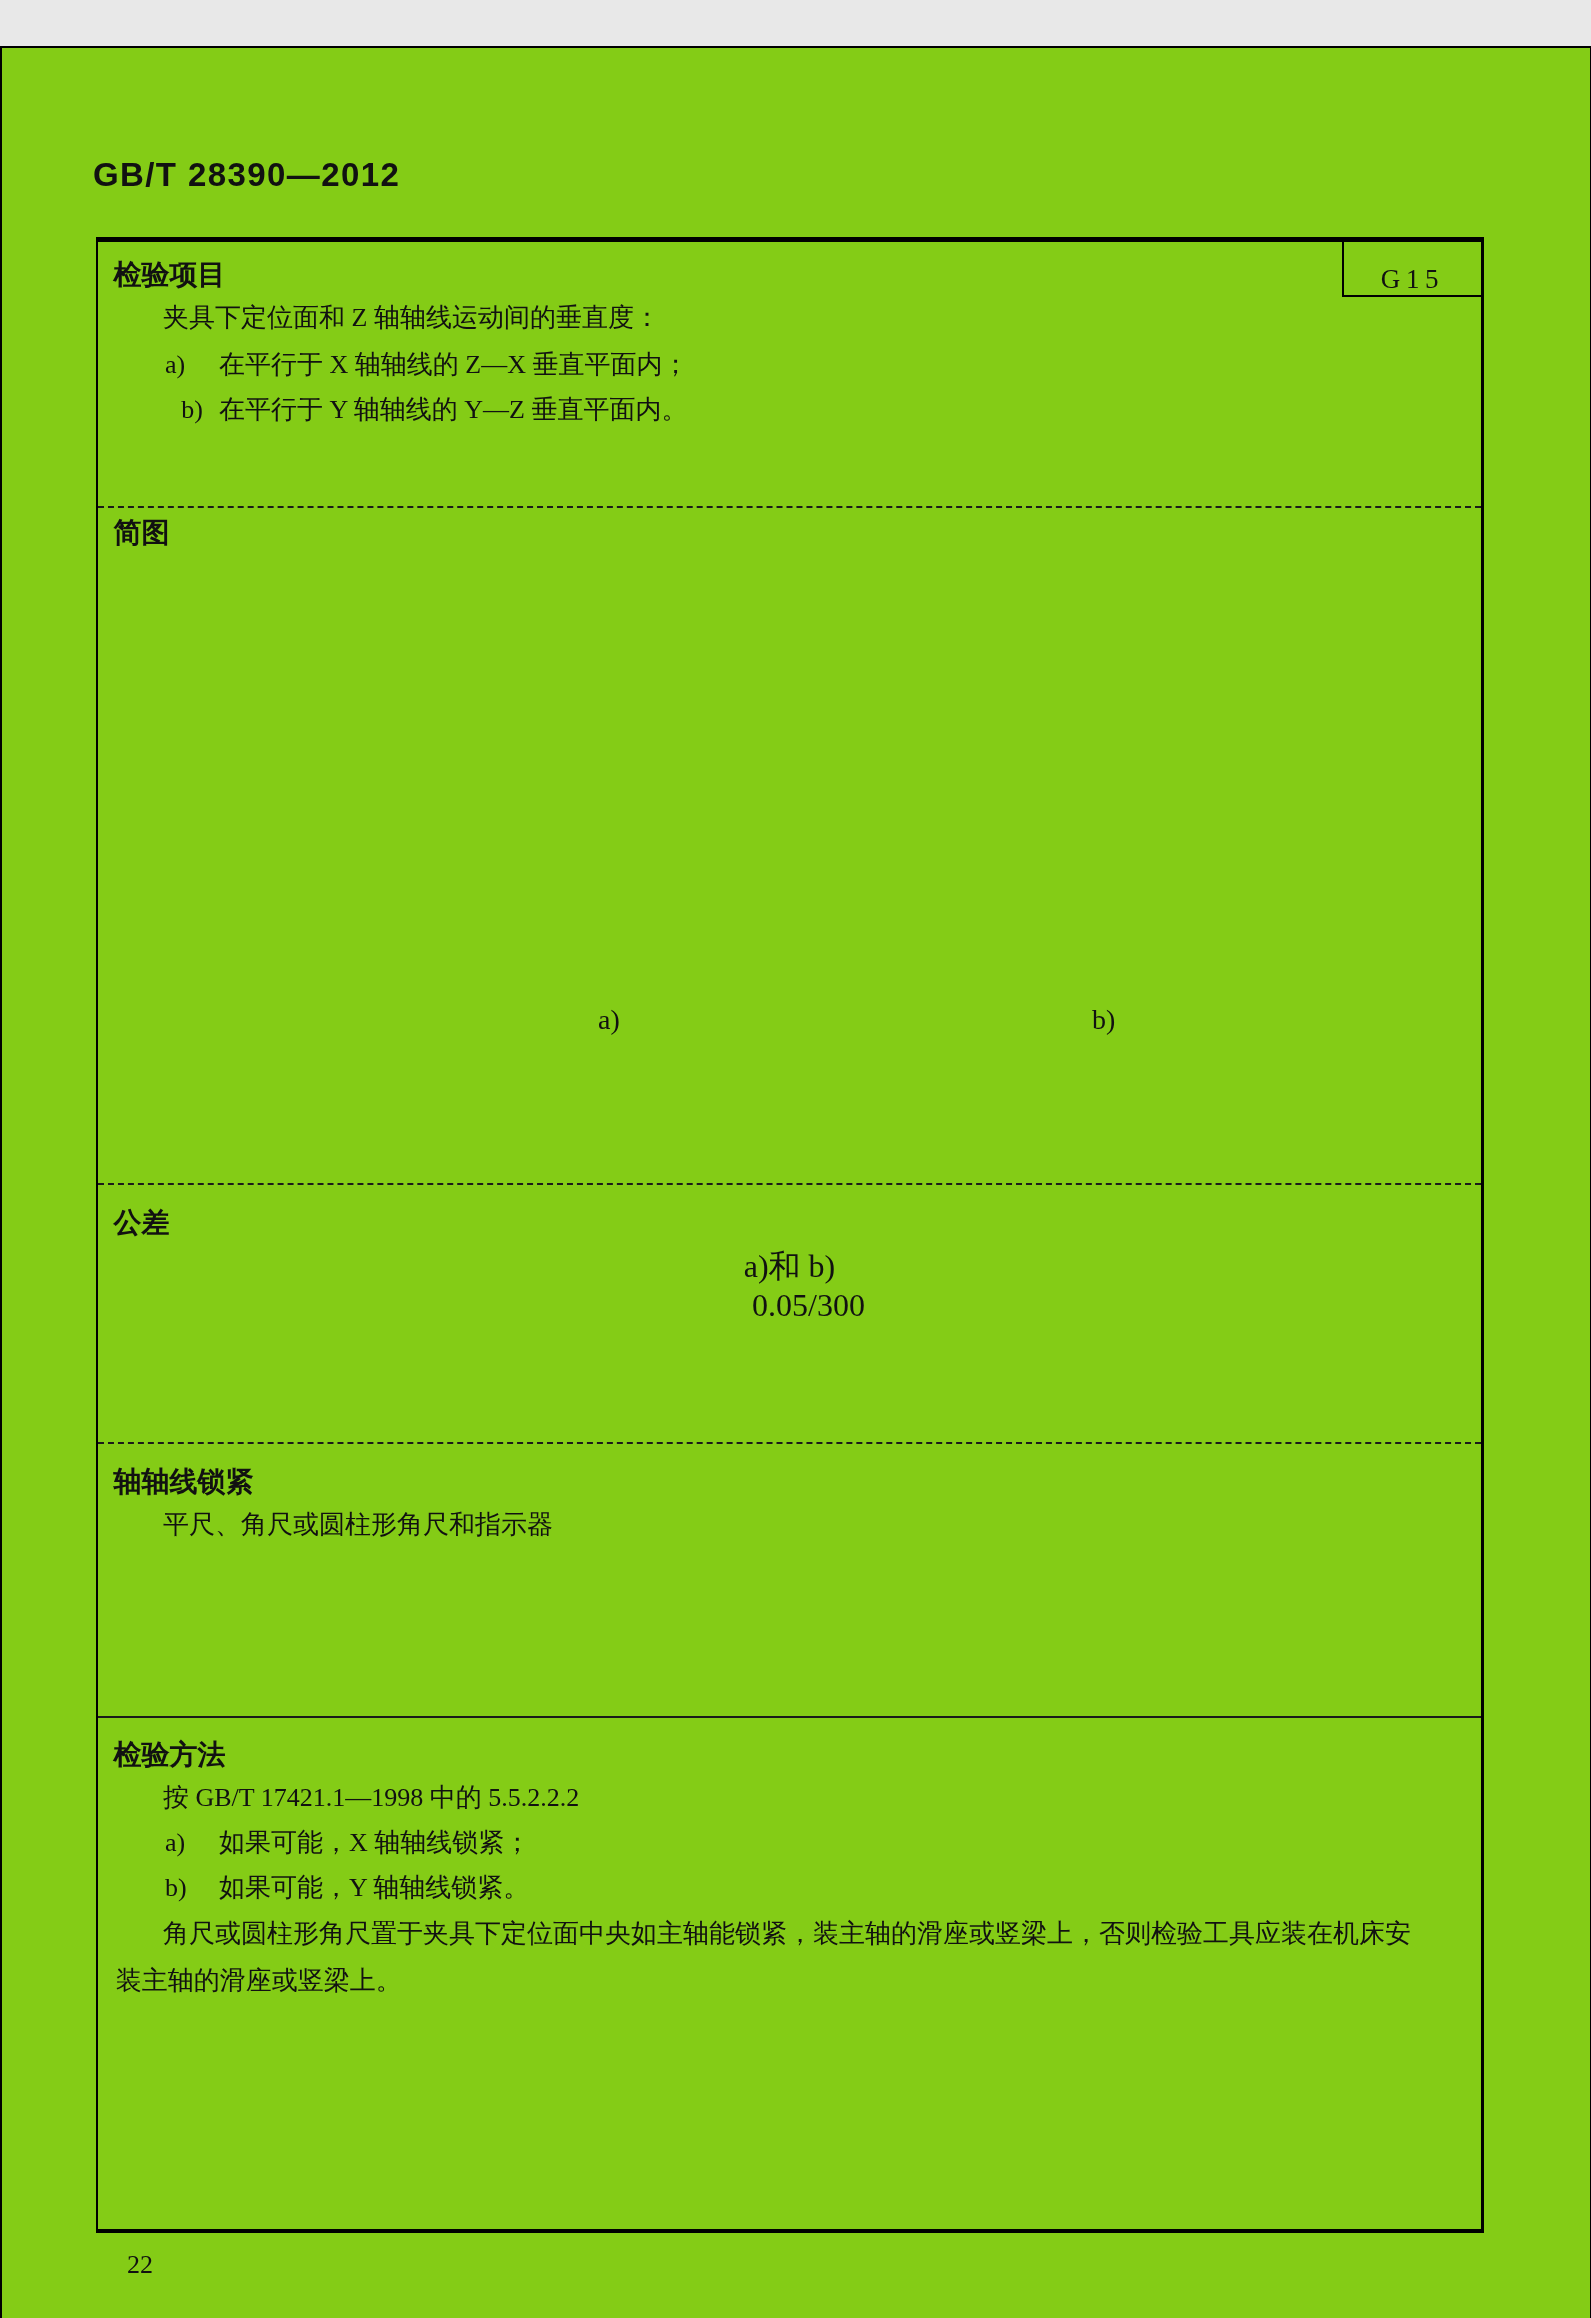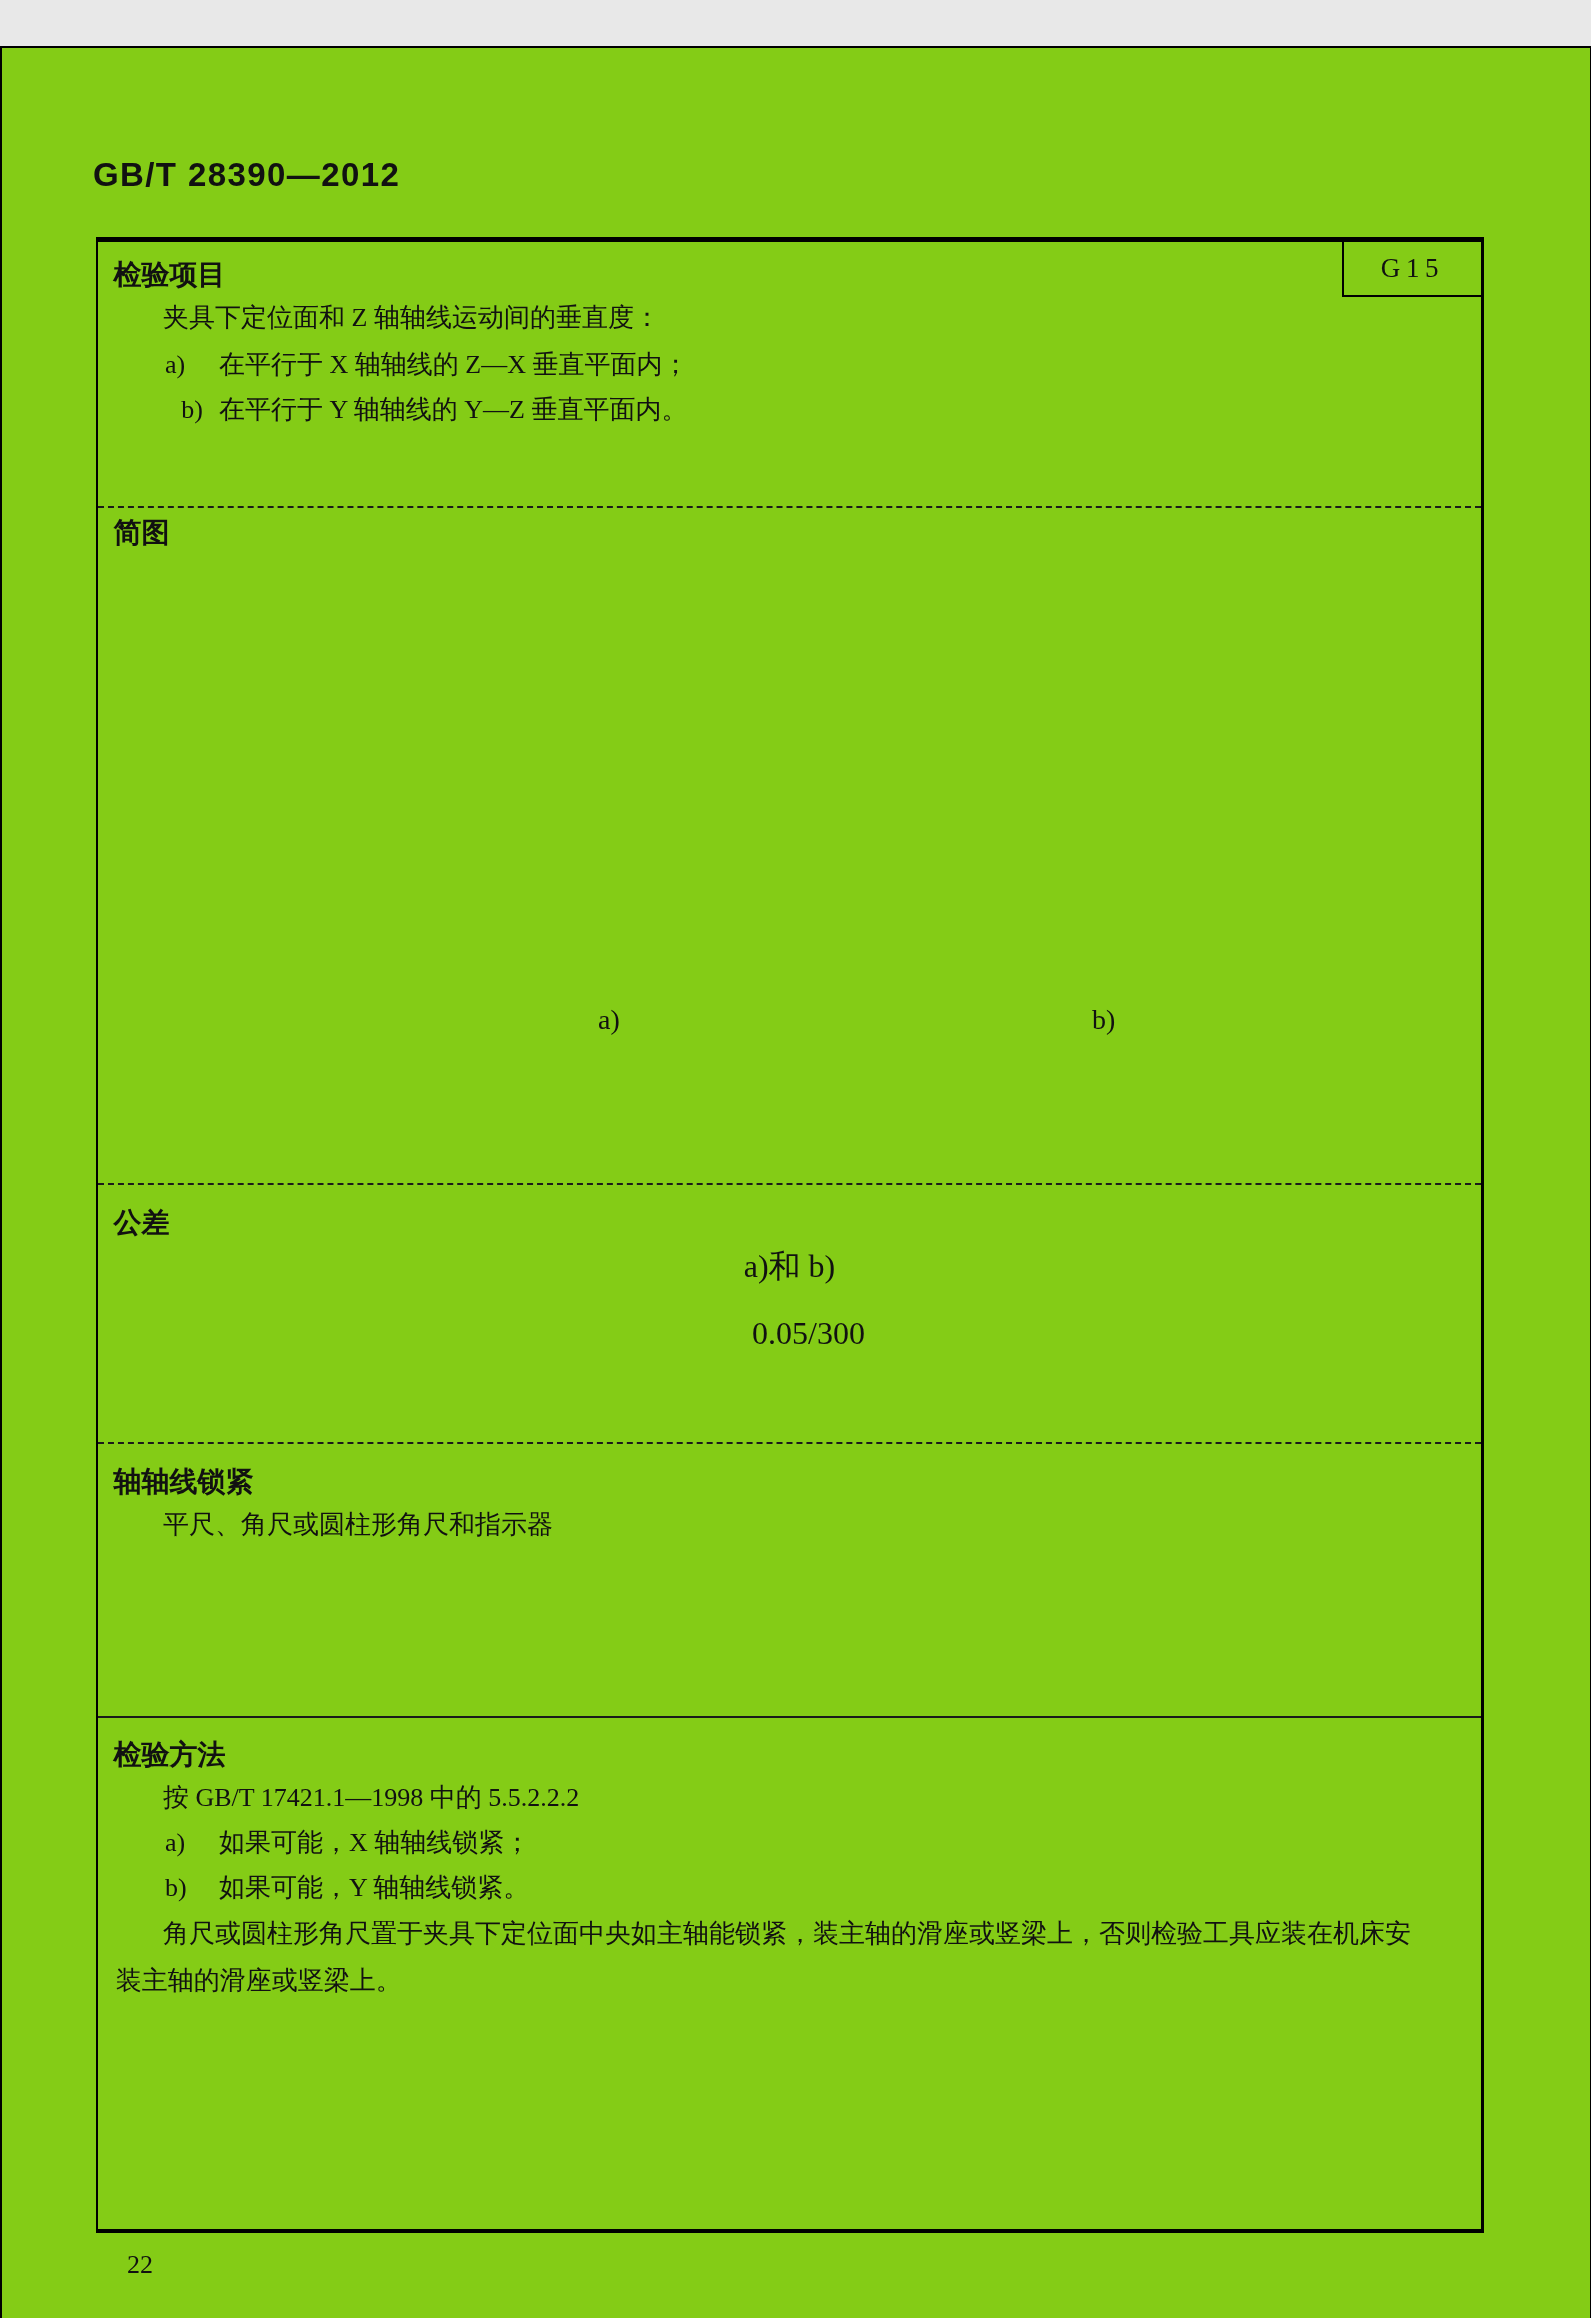--- a/index.html
+++ b/index.html
@@ -31,21 +31,21 @@
   }
   .sec-title{font-weight:bold;font-size:28px;}
   .bodyline{font-size:26px;}
   .item-label{display:inline-block;width:54px;}
   .divider{position:absolute;left:0;right:0;height:0;border-top:2.1px dashed #1a1a1a;}
   .divider.solid{border-top:2.1px solid #1a1a1a;}
   #g15-box{
     position:absolute;right:0;top:0;width:139px;height:55px;
     border-left:2.8px solid #000;border-bottom:2.8px solid #000;
     box-sizing:border-box;
-    display:flex;align-items:center;justify-content:center;
+    display:flex;align-items:flex-end;justify-content:center;
     font-size:27px;letter-spacing:5.7px;
   }
   #tol-scope,#tol-value{left:0;right:0;text-align:center;font-size:32px;}
   #page-number{left:125px;top:2202px;font-size:26px;}
 </style>
 </head>
 <body>
 
 <div id="page">
 
@@ -74,21 +74,21 @@
       
     </svg>
 
     <div class="abs bodyline" style="left:500px;top:762px;font-size:28px;">a)</div>
     <div class="abs bodyline" style="left:994px;top:762px;font-size:28px;">b)</div>
 
     <div class="divider" style="top:941px;"></div>
 
     <div class="abs sec-title" style="left:15.6px;top:962px;">公差</div>
     <div id="tol-scope" class="abs" style="top:1003px;">a)和 b)</div>
-    <div id="tol-value" class="abs" style="top:1073px;padding-left:38px;">0.05/300</div>
+    <div id="tol-value" class="abs" style="top:1045px;padding-left:38px;">0.05/300</div>
 
     <div class="divider" style="top:1200px;"></div>
 
     <div class="abs sec-title" style="left:15.6px;top:1221px;">轴轴线锁紧</div>
     <div class="abs bodyline" style="left:65px;top:1265px;">平尺、角尺或圆柱形角尺和指示器</div>
 
     <div class="divider solid" style="top:1474px;"></div>
 
     <div class="abs sec-title" style="left:15.6px;top:1494px;">检验方法</div>
     <div class="abs bodyline" style="left:65px;top:1538px;">按 GB/T 17421.1—1998 中的 5.5.2.2.2</div>

